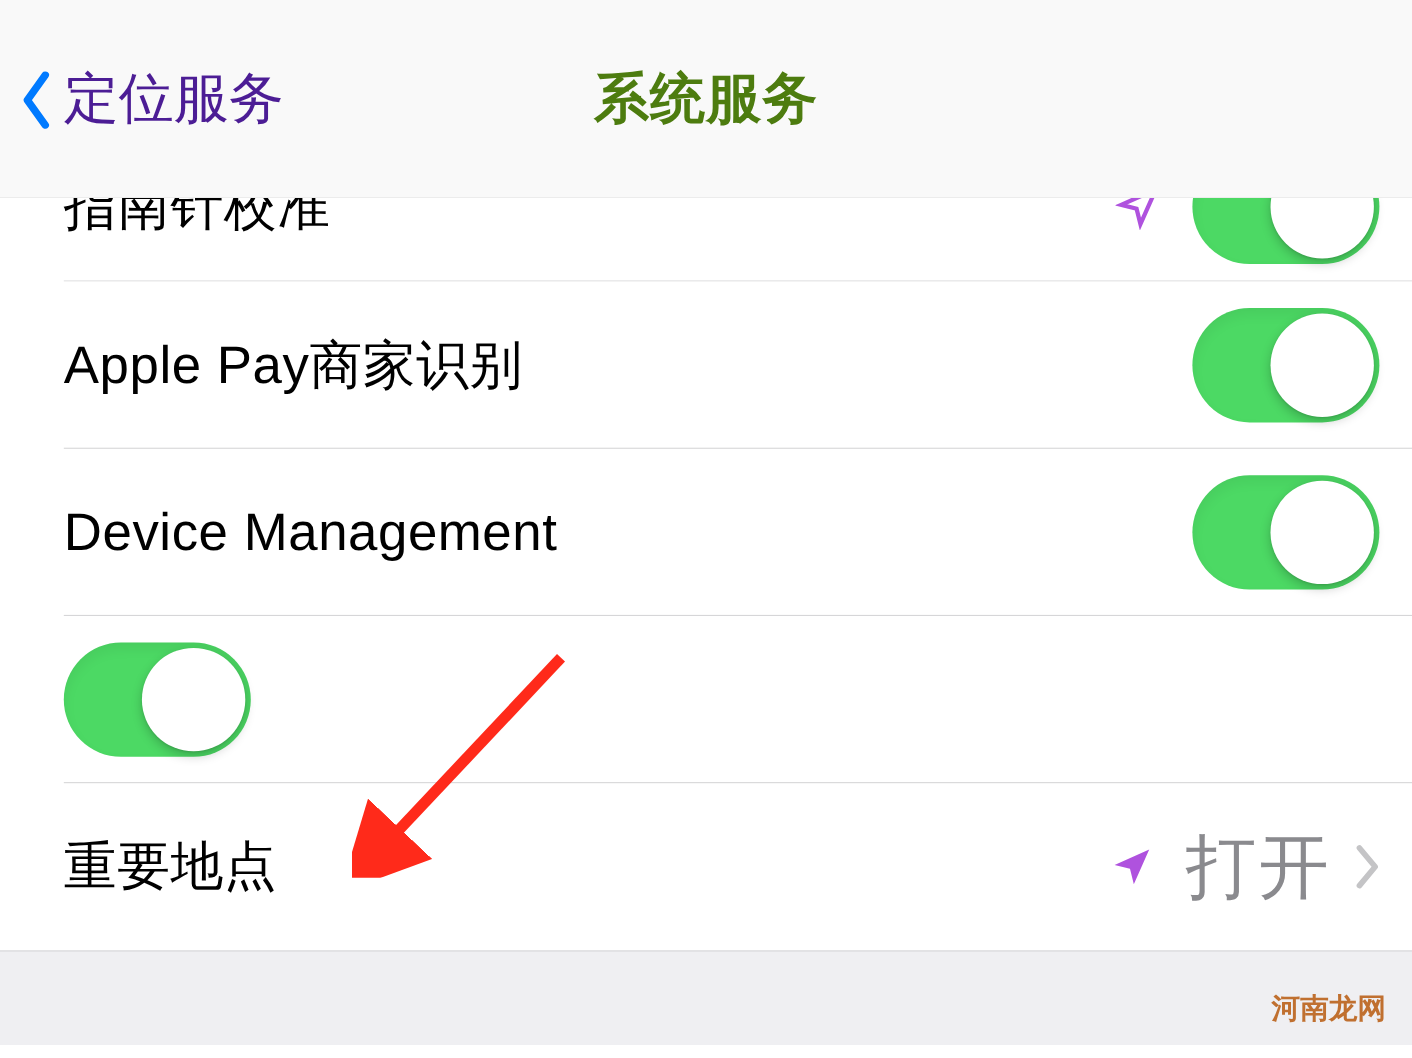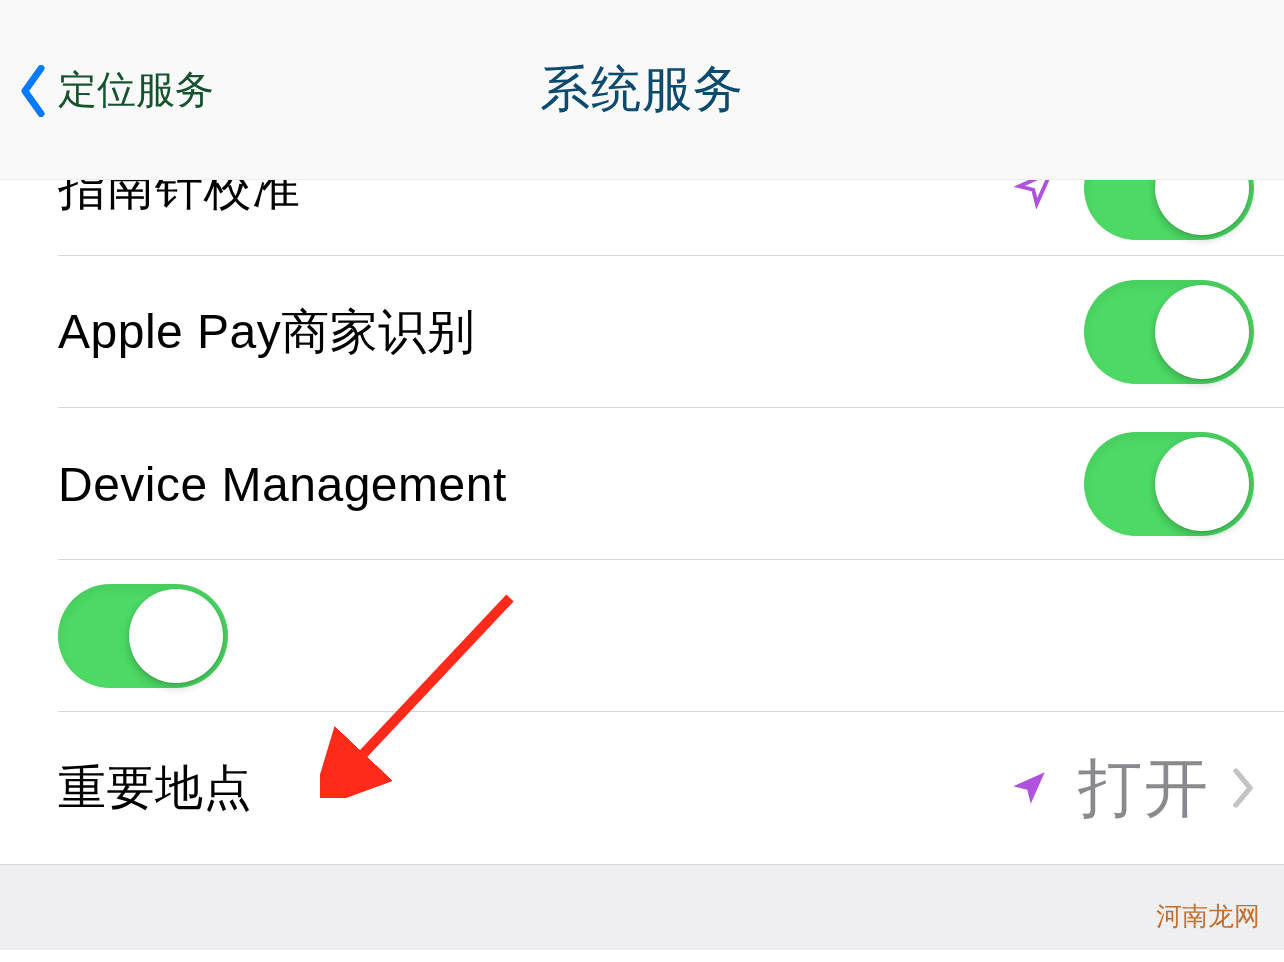--- a/index.html
+++ b/index.html
@@ -22,36 +22,36 @@
       align-items: center;
       position: relative;
       background: rgba(248, 248, 248, 0.92);
       border-bottom: 1px solid rgba(0,0,0,0.05);
     }
     .back-button {
       display: flex;
       align-items: center;
       position: absolute;
       left: 18px;
-      color: #14532d;
-      font-size: 39px;
+      color: #4c1d95;
+      font-size: 50px;
       font-weight: 400;
     }
     .back-chevron {
       width: 30px;
       height: 52px;
       margin-right: 10px;
       margin-top: 2px;
     }
     .header-title {
       width: 100%;
       text-align: center;
       font-size: 50px;
-      font-weight: 400;
-      color: #0c4a6e;
+      font-weight: 700;
+      color: #4d7c0f;
       letter-spacing: 1px;
     }
     .list {
       background: #fff;
     }
     .row {
       display: flex;
       align-items: center;
       height: 152px;
       padding: 0 30px 0 58px;
@@ -138,20 +138,21 @@
       border-top: 1.5px solid #d6d6d8;
       position: relative;
     }
     .watermark {
       position: absolute;
       right: 24px;
       bottom: 16px;
       font-size: 26px;
       color: #c07030;
       font-family: "SimSun", serif;
+      font-weight: bold;
     }
     .annotation-arrow {
       position: absolute;
       left: 320px;
       top: 578px;
       width: 220px;
       height: 220px;
       pointer-events: none;
       z-index: 10;
     }

